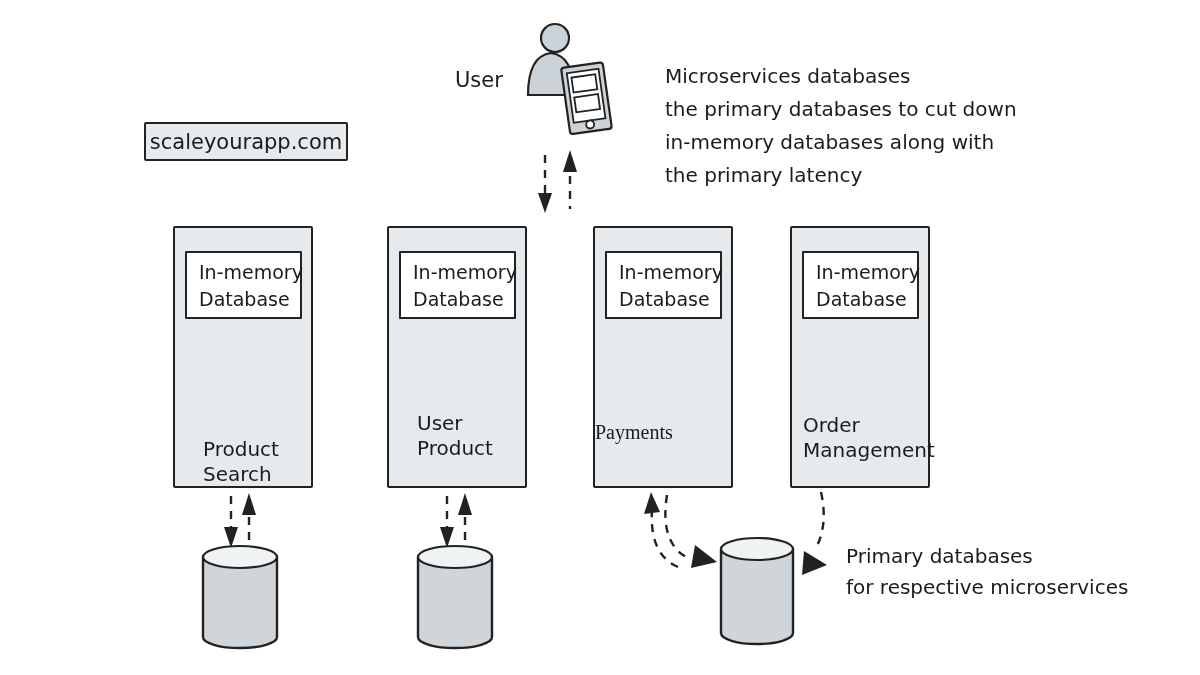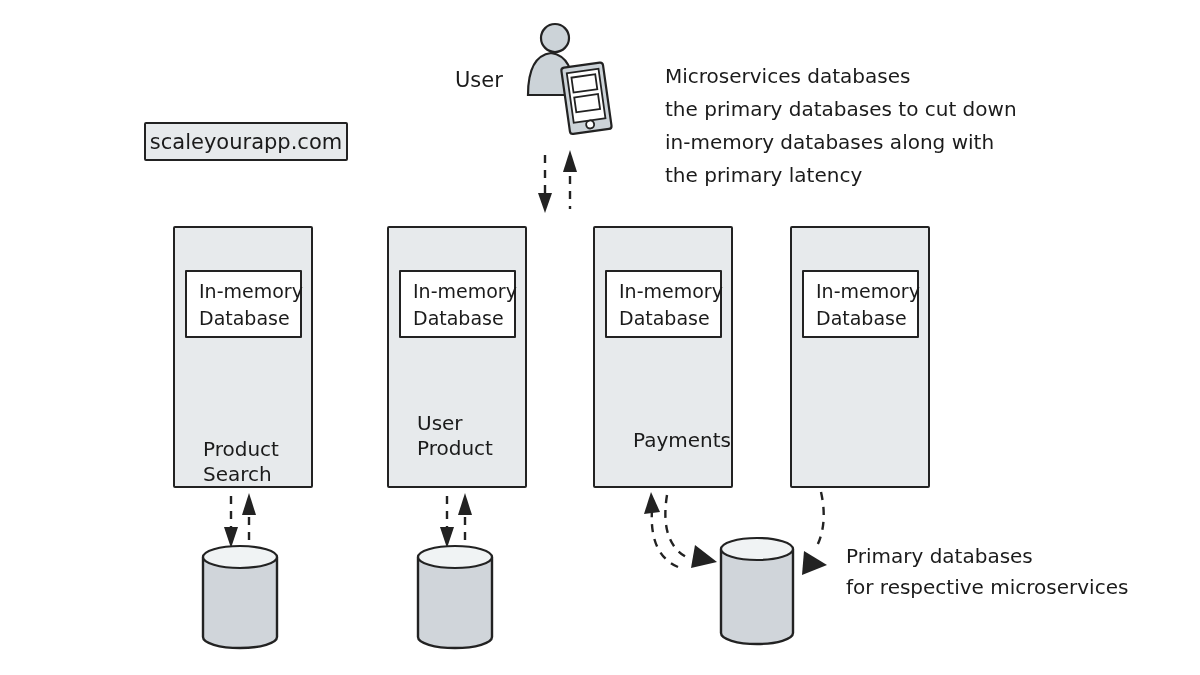--- a/index.html
+++ b/index.html
@@ -37,25 +37,25 @@
   .note{position:absolute;font-size:20px;line-height:33px;white-space:nowrap;}
   .note-top{left:665px;top:60px;}
   .note-bottom{left:846px;top:541px;line-height:31px;}
 
   
   .service-box{position:absolute;top:226px;width:140px;height:262px;
     background:var(--box-fill);border:2.5px solid var(--ink);border-radius:2px;}
   .sb1{left:173px;} .sb2{left:387px;} .sb3{left:593px;} .sb4{left:790px;}
   .inmem{position:absolute;left:10px;top:23px;width:117px;height:68px;
     background:#ffffff;border:2px solid var(--ink);border-radius:1px;
-    padding:6px 0 0 12px;font-size:19px;line-height:27px;white-space:nowrap;margin-top:19px;}
+    padding:6px 0 0 12px;font-size:19px;line-height:27px;white-space:nowrap;}
   .svc-name{position:absolute;font-size:20px;line-height:25px;white-space:nowrap;}
   .sb1 .svc-name{left:28px;top:180px;margin-top:29px;}
   .sb2 .svc-name{left:28px;top:183px;}
-  .sb3 .svc-name{left:0;top:200px;width:100%;text-align:right;}
+  .sb3 .svc-name{left:0;top:192px;width:100%;text-align:left;font-family:Liberation Serif, serif;}
   .sb4 .svc-name{left:11px;top:185px;}
 </style>
 </head>
 <body>
 
 <div class="canvas">
 
   <svg class="layer" viewBox="0 0 1200 675">
 
     <g>
@@ -170,20 +170,24 @@
       <div>Payments</div>
       <div></div>
     </div>
   </div>
 
   <div class="service-box sb4">
     <div class="inmem">
       <div>In-memory</div>
       <div>Database</div>
     </div>
+    <div class="svc-name">
+      <div>Order</div>
+      <div>Management</div>
+    </div>
   </div>
 
   <div class="note note-bottom">
     <div>Primary databases</div>
     <div>for respective microservices</div>
   </div>
 
 </div>
 
 </body></html>

